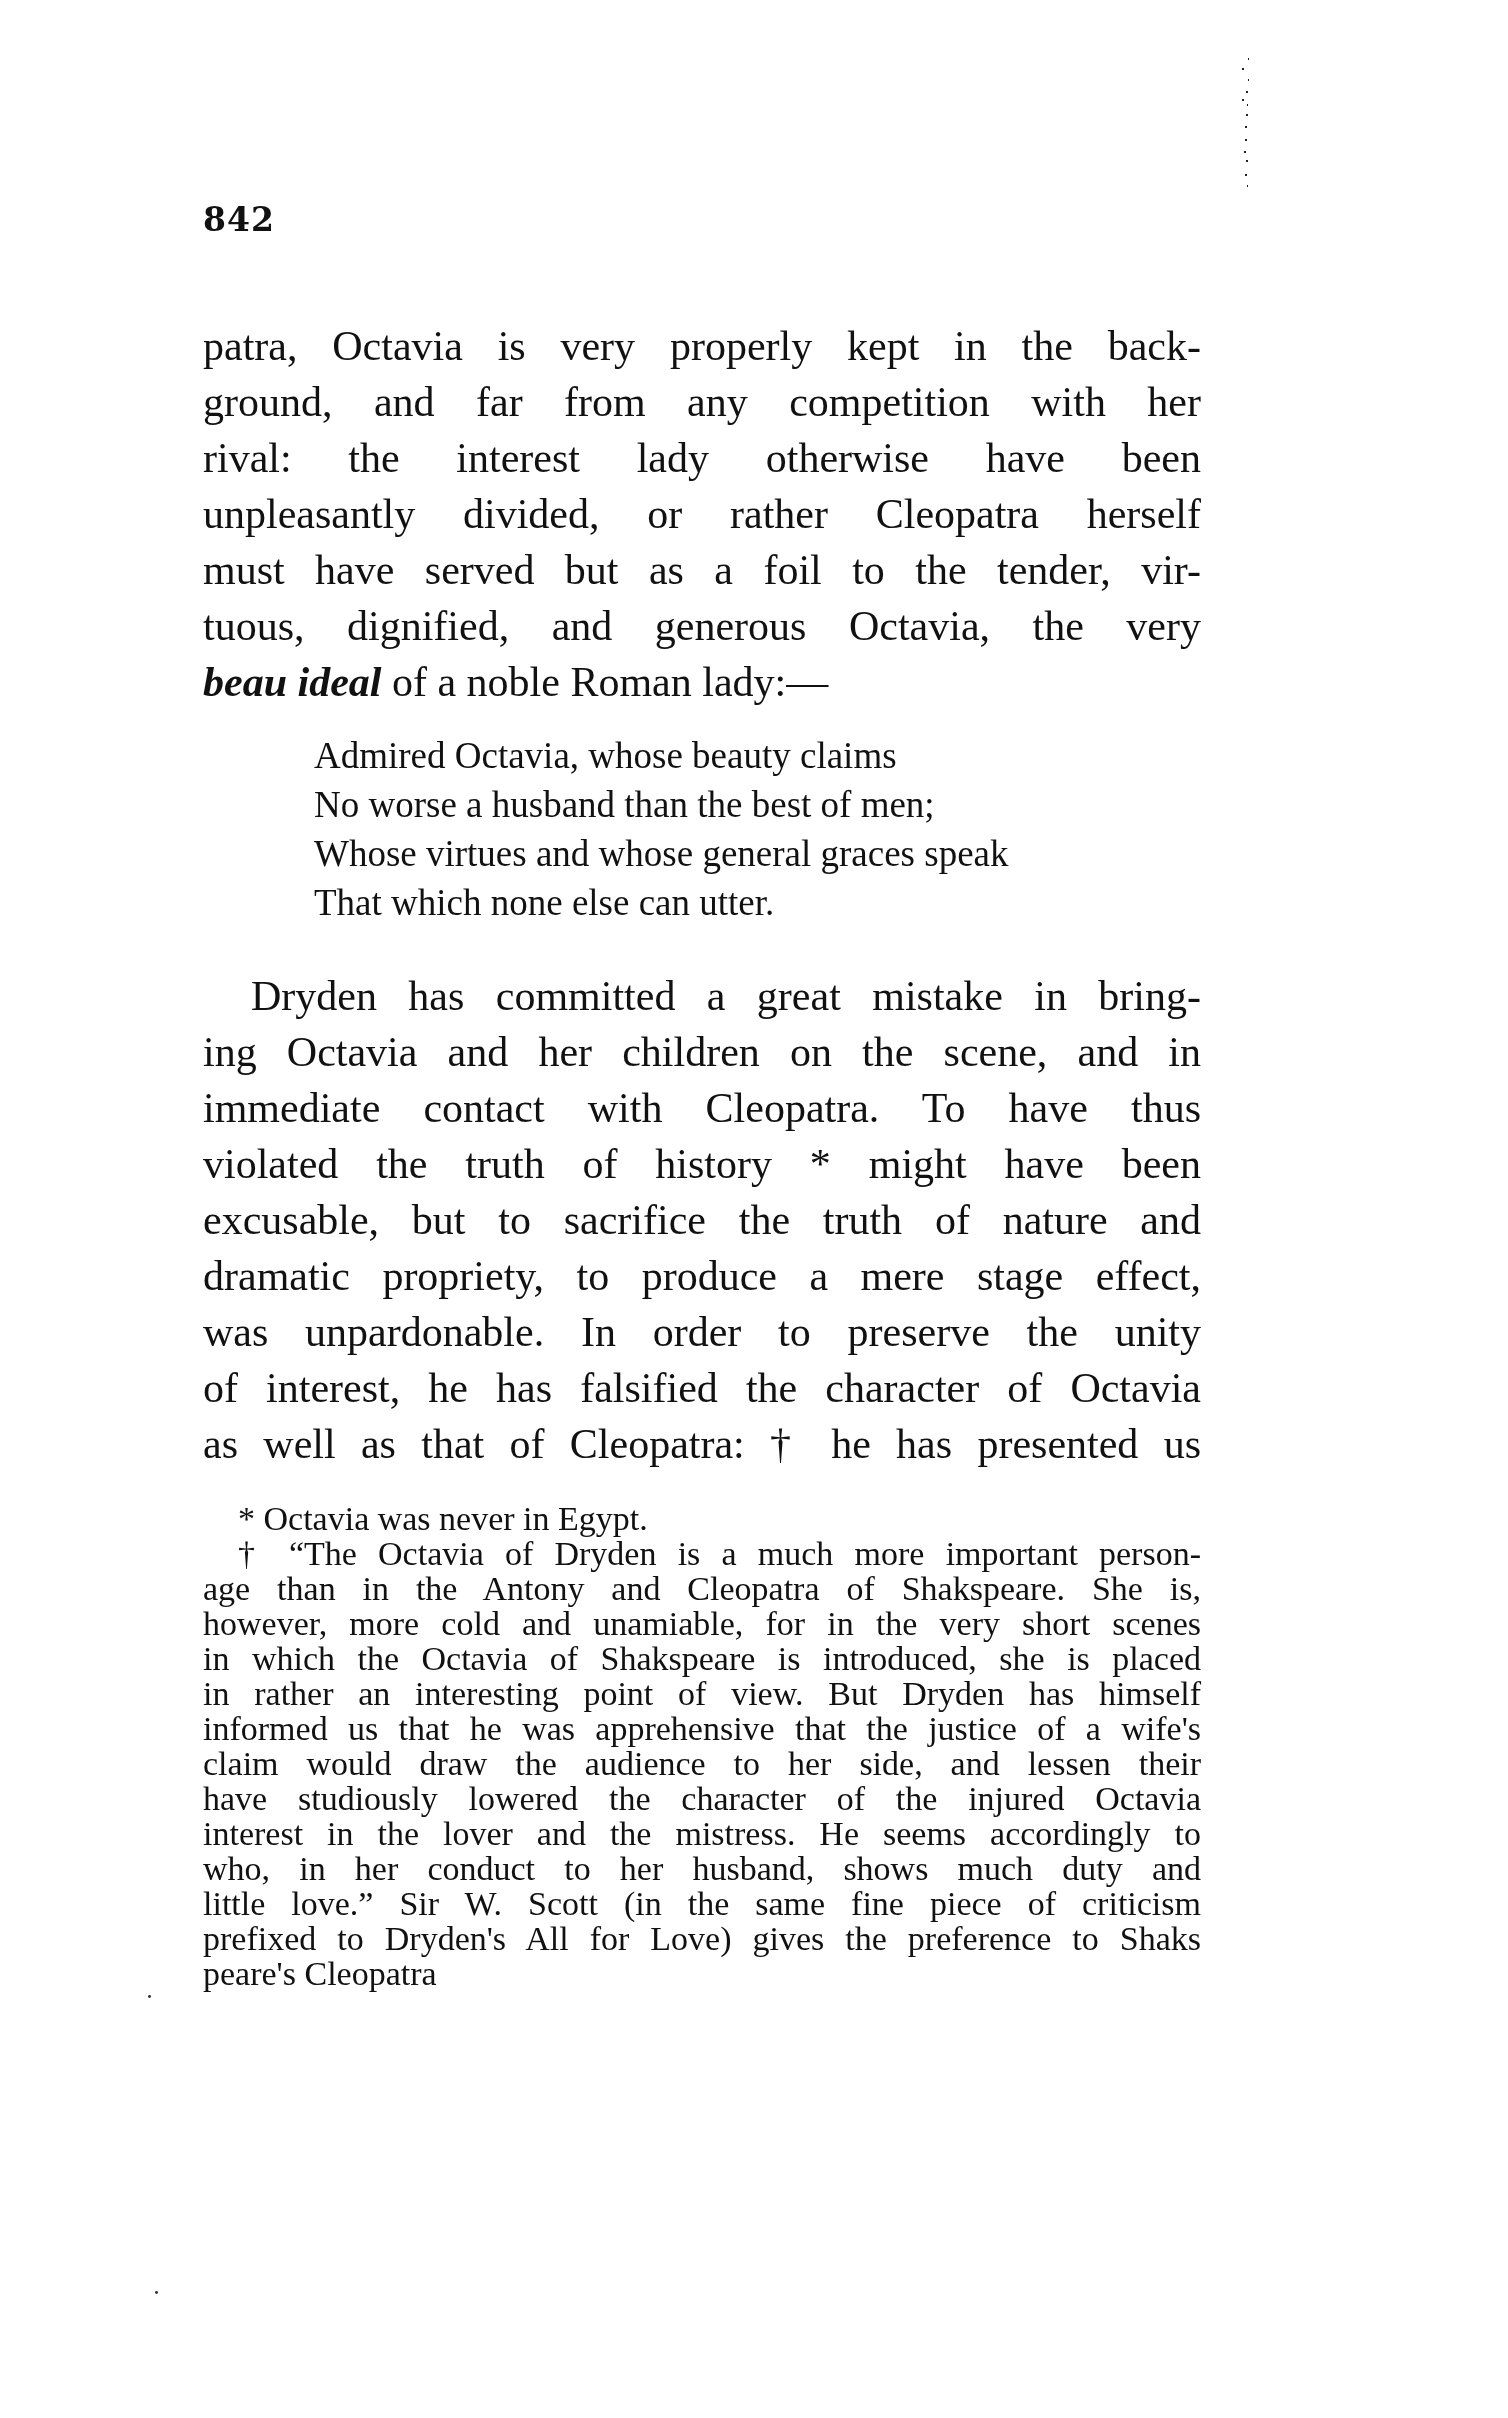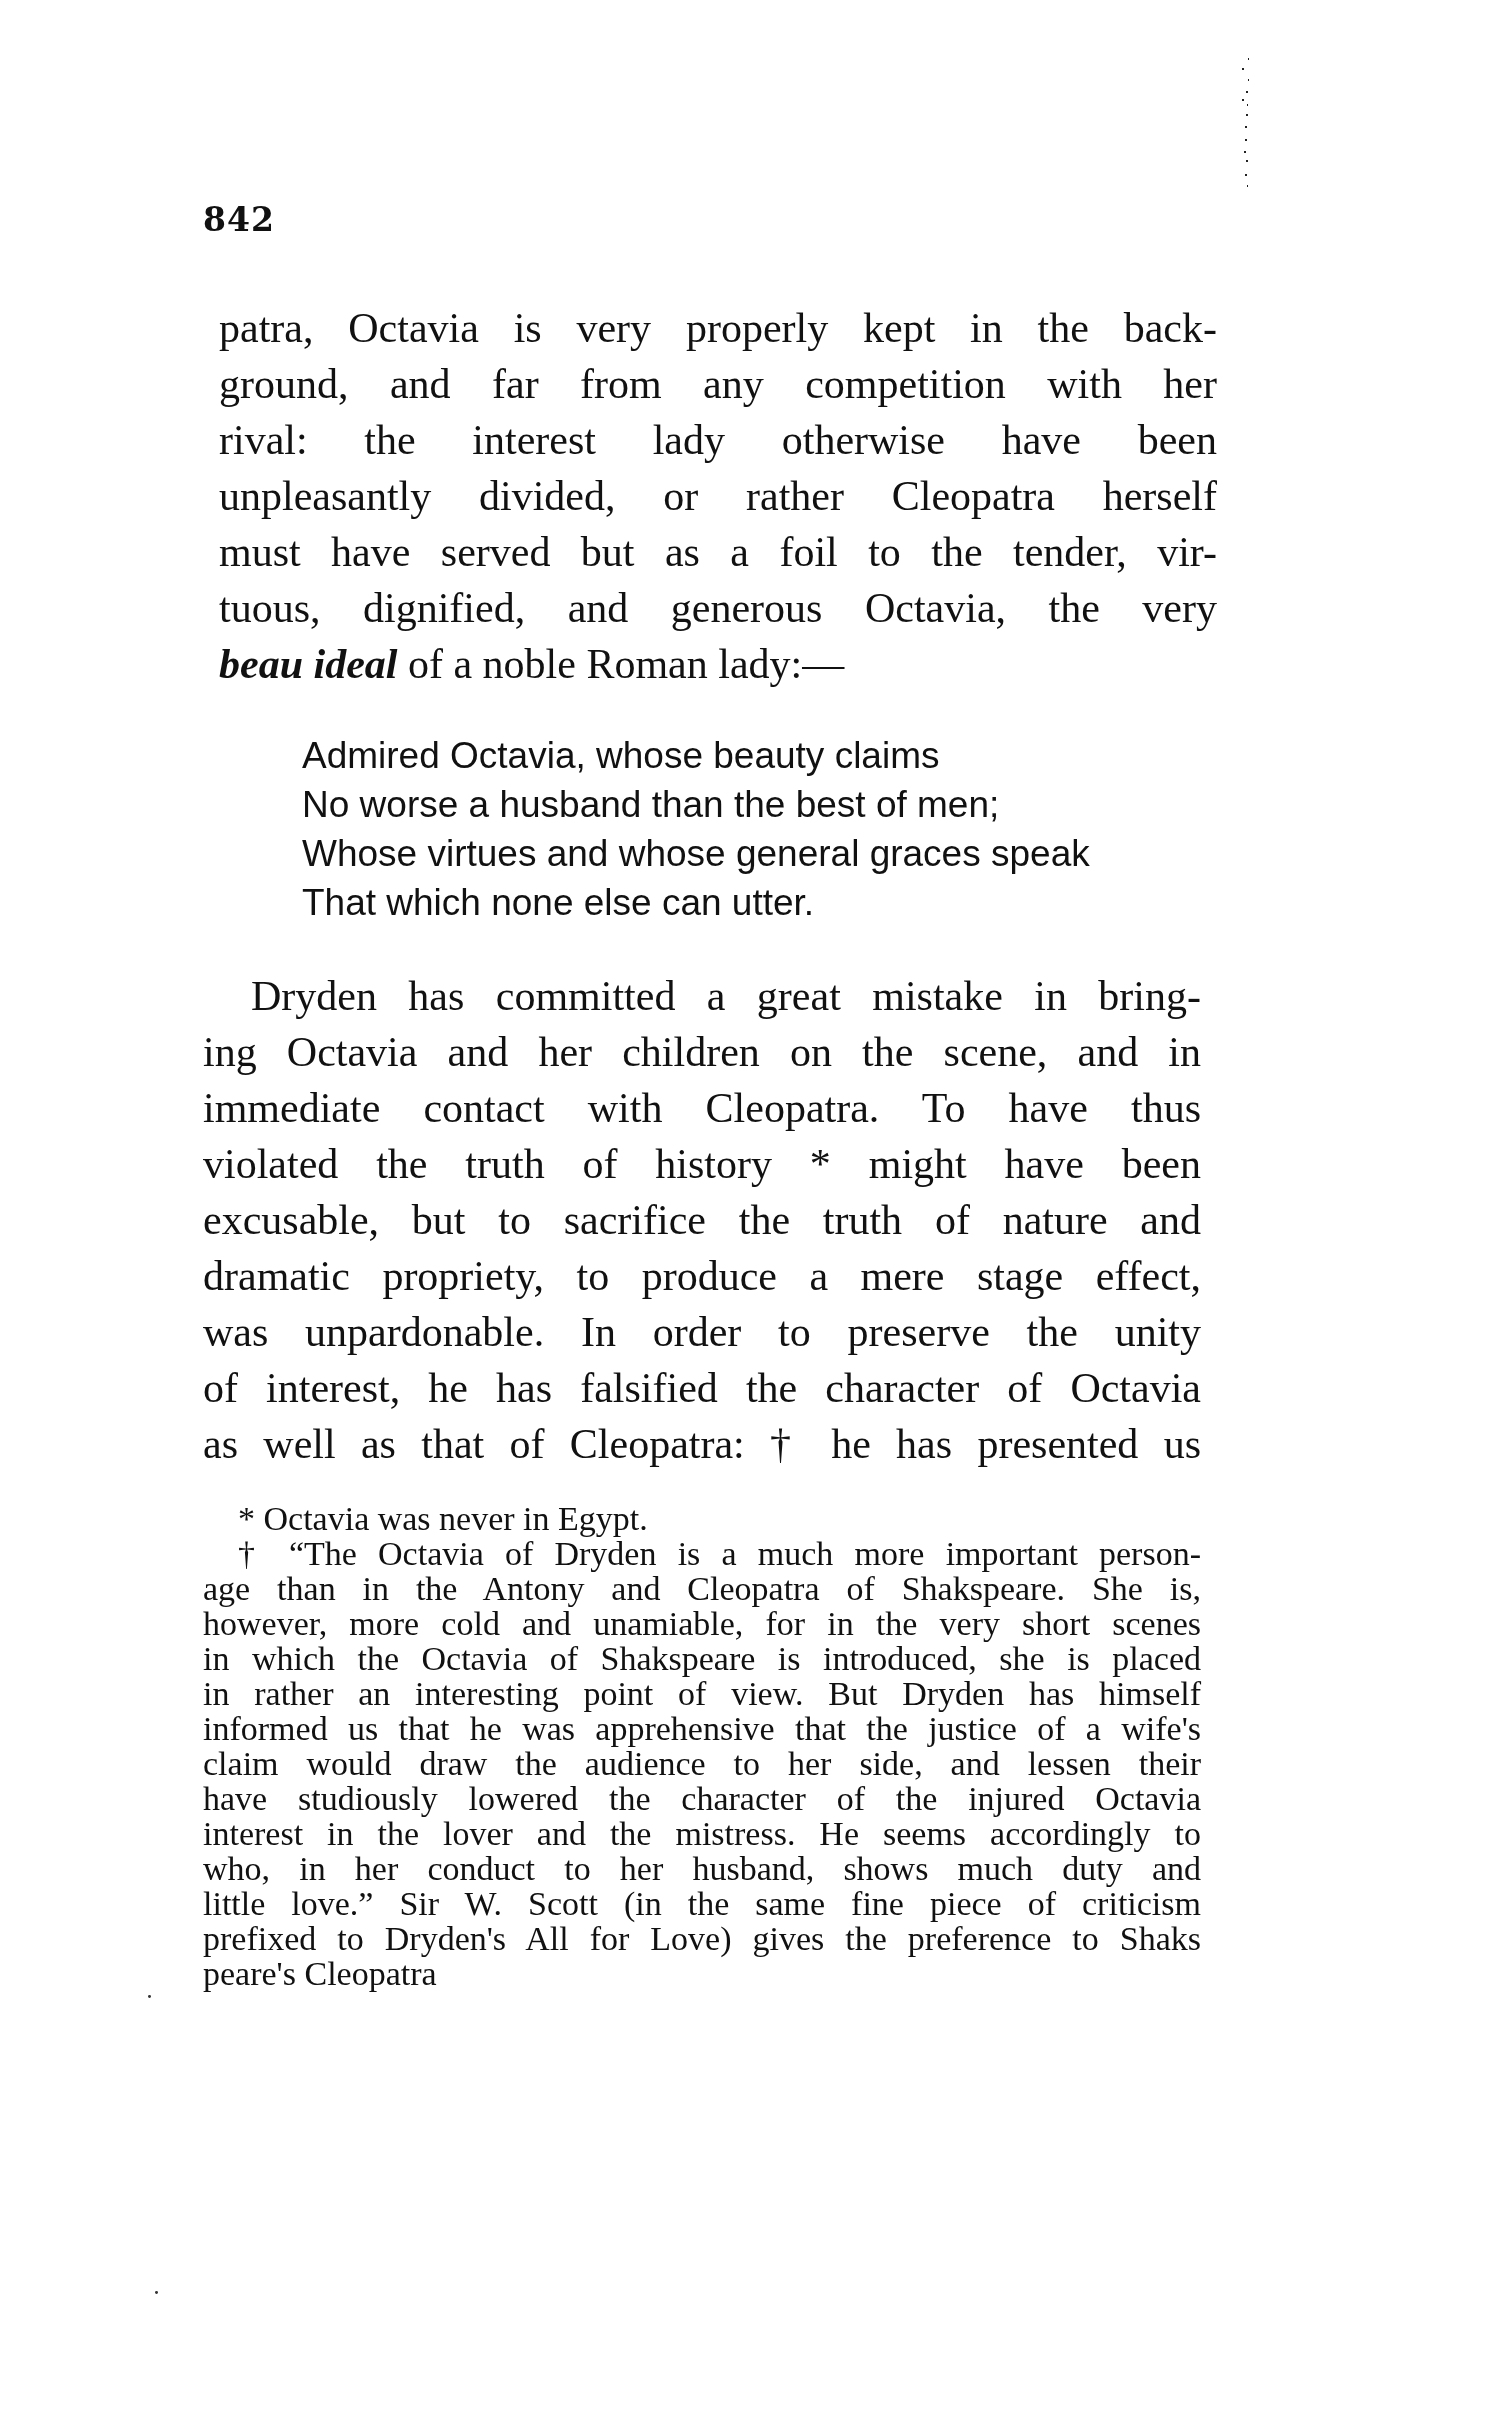--- a/index.html
+++ b/index.html
@@ -62,29 +62,29 @@
       text-align: justify;
       text-align-last: justify;
       height: 56px;
     }
     .body-text .line.last {
       text-align-last: left;
     }
     .body-text .line.indent {
       padding-left: 48px;
     }
-    .para-1 { top: 300px; margin-left: 16px; }
+    .para-1 { top: 318px; }
     .para-2 { top: 968px; }
     .it { font-style: italic; font-weight: bold; }
     .verse {
       position: absolute;
-      left: 302px;
+      left: 314px;
       top: 731px;
       width: 830px;
-      font-family: Liberation Sans, sans-serif;
+      font-family: Liberation Serif, serif;
       font-size: 37px;
       line-height: 49px;
     }
     .verse .vline {
       display: block;
       white-space: nowrap;
       height: 49px;
     }
     .footnotes {
       position: absolute;

